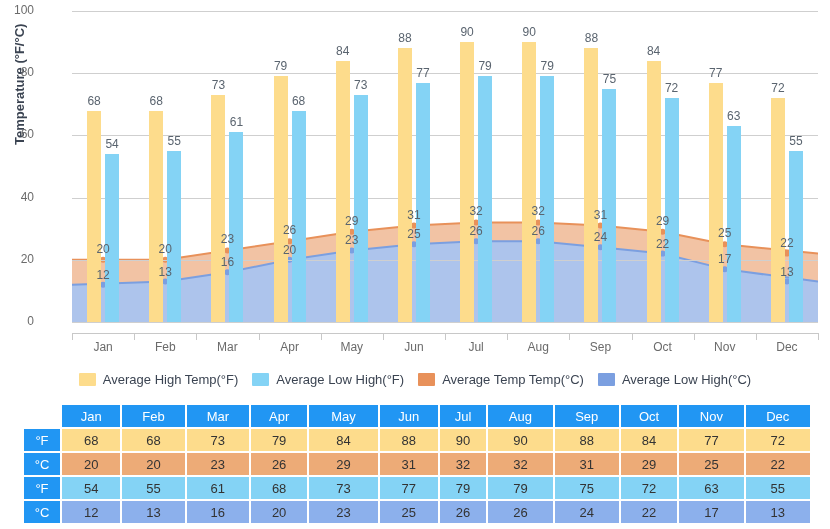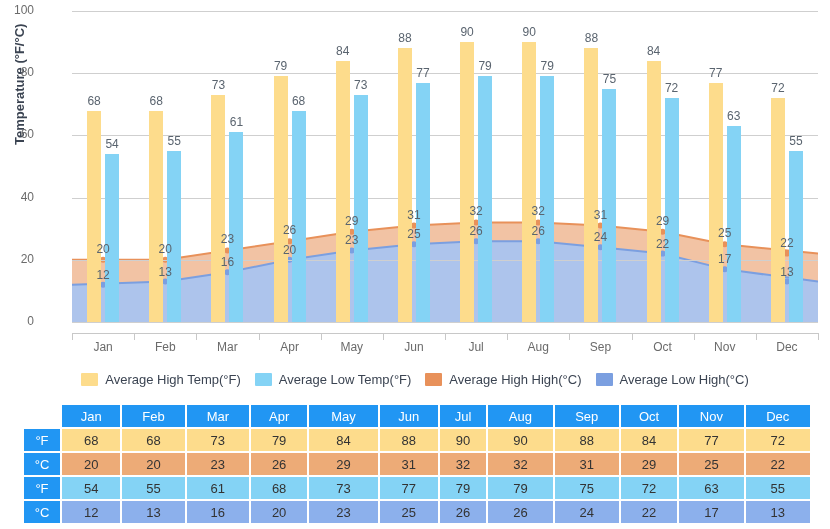--- a/index.html
+++ b/index.html
@@ -253,25 +253,25 @@
     <div class="xlabel" style="left: 755.917px;">Dec</div>
   </div>
 
 <div id="legend">
     <div class="legend-item">
       <span class="legend-sw" style="background: rgb(253, 220, 140);"></span>
       <span class="legend-txt">Average High Temp(°F)</span>
     </div>
     <div class="legend-item">
       <span class="legend-sw" style="background: rgb(132, 211, 245);"></span>
-      <span class="legend-txt">Average Low Temp(°F)</span>
+      <span class="legend-txt">Average Low High(°F)</span>
     </div>
     <div class="legend-item">
       <span class="legend-sw" style="background: rgb(232, 145, 90);"></span>
-      <span class="legend-txt">Average High High(°C)</span>
+      <span class="legend-txt">Average Temp Temp(°C)</span>
     </div>
     <div class="legend-item">
       <span class="legend-sw" style="background: rgb(123, 159, 224);"></span>
       <span class="legend-txt">Average Low High(°C)</span>
     </div>
   </div>
 
 <div id="table-wrap">
   <table>
     <thead>

